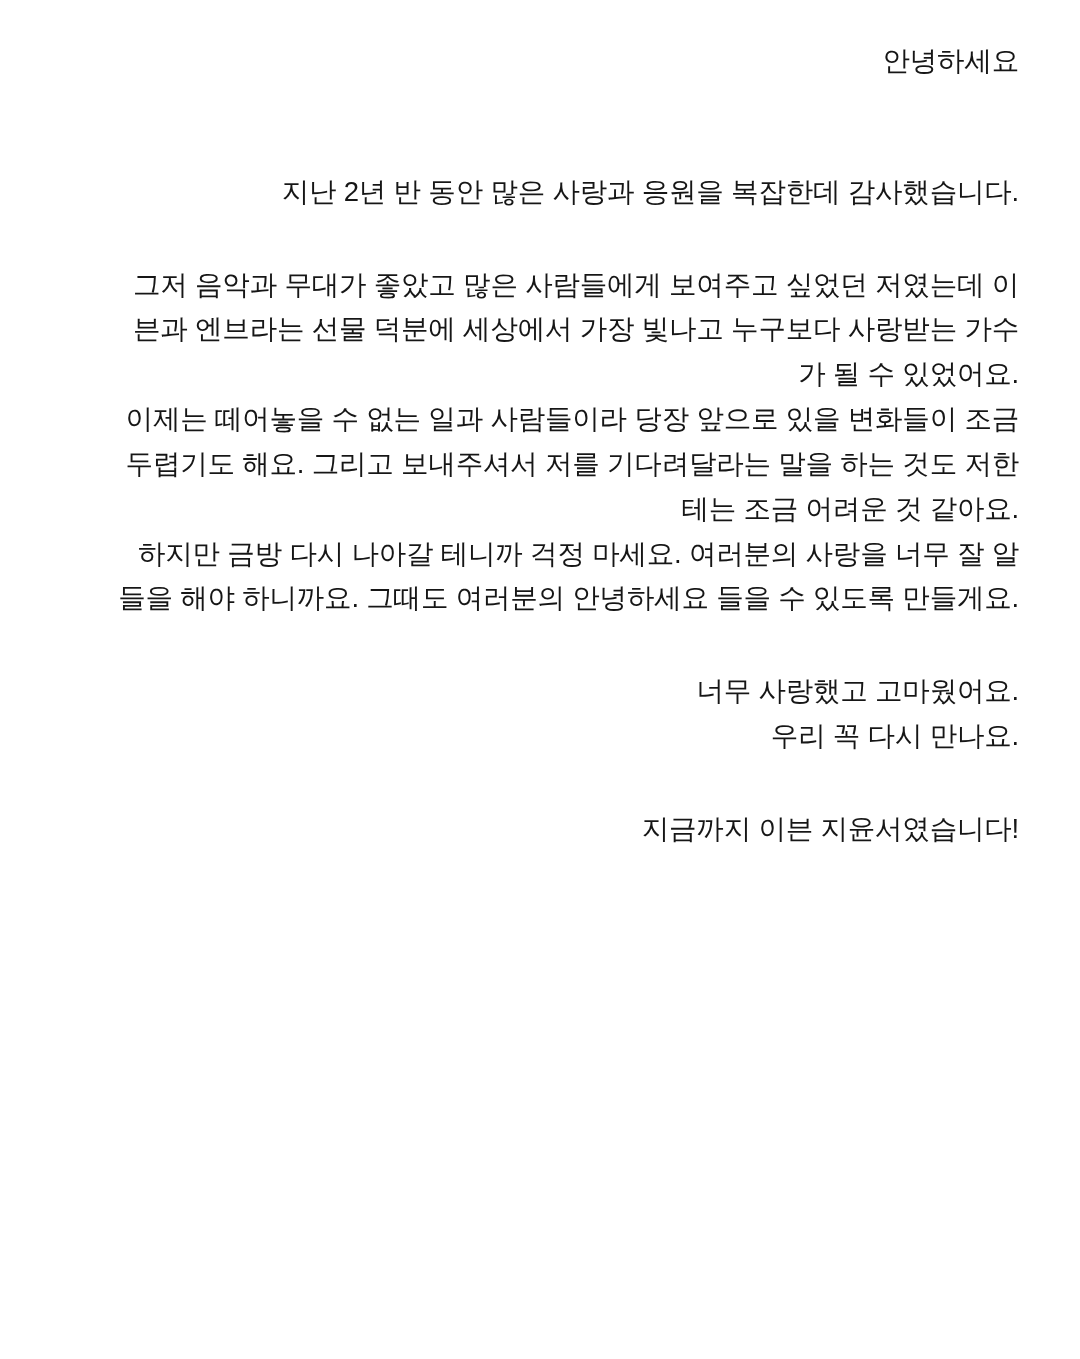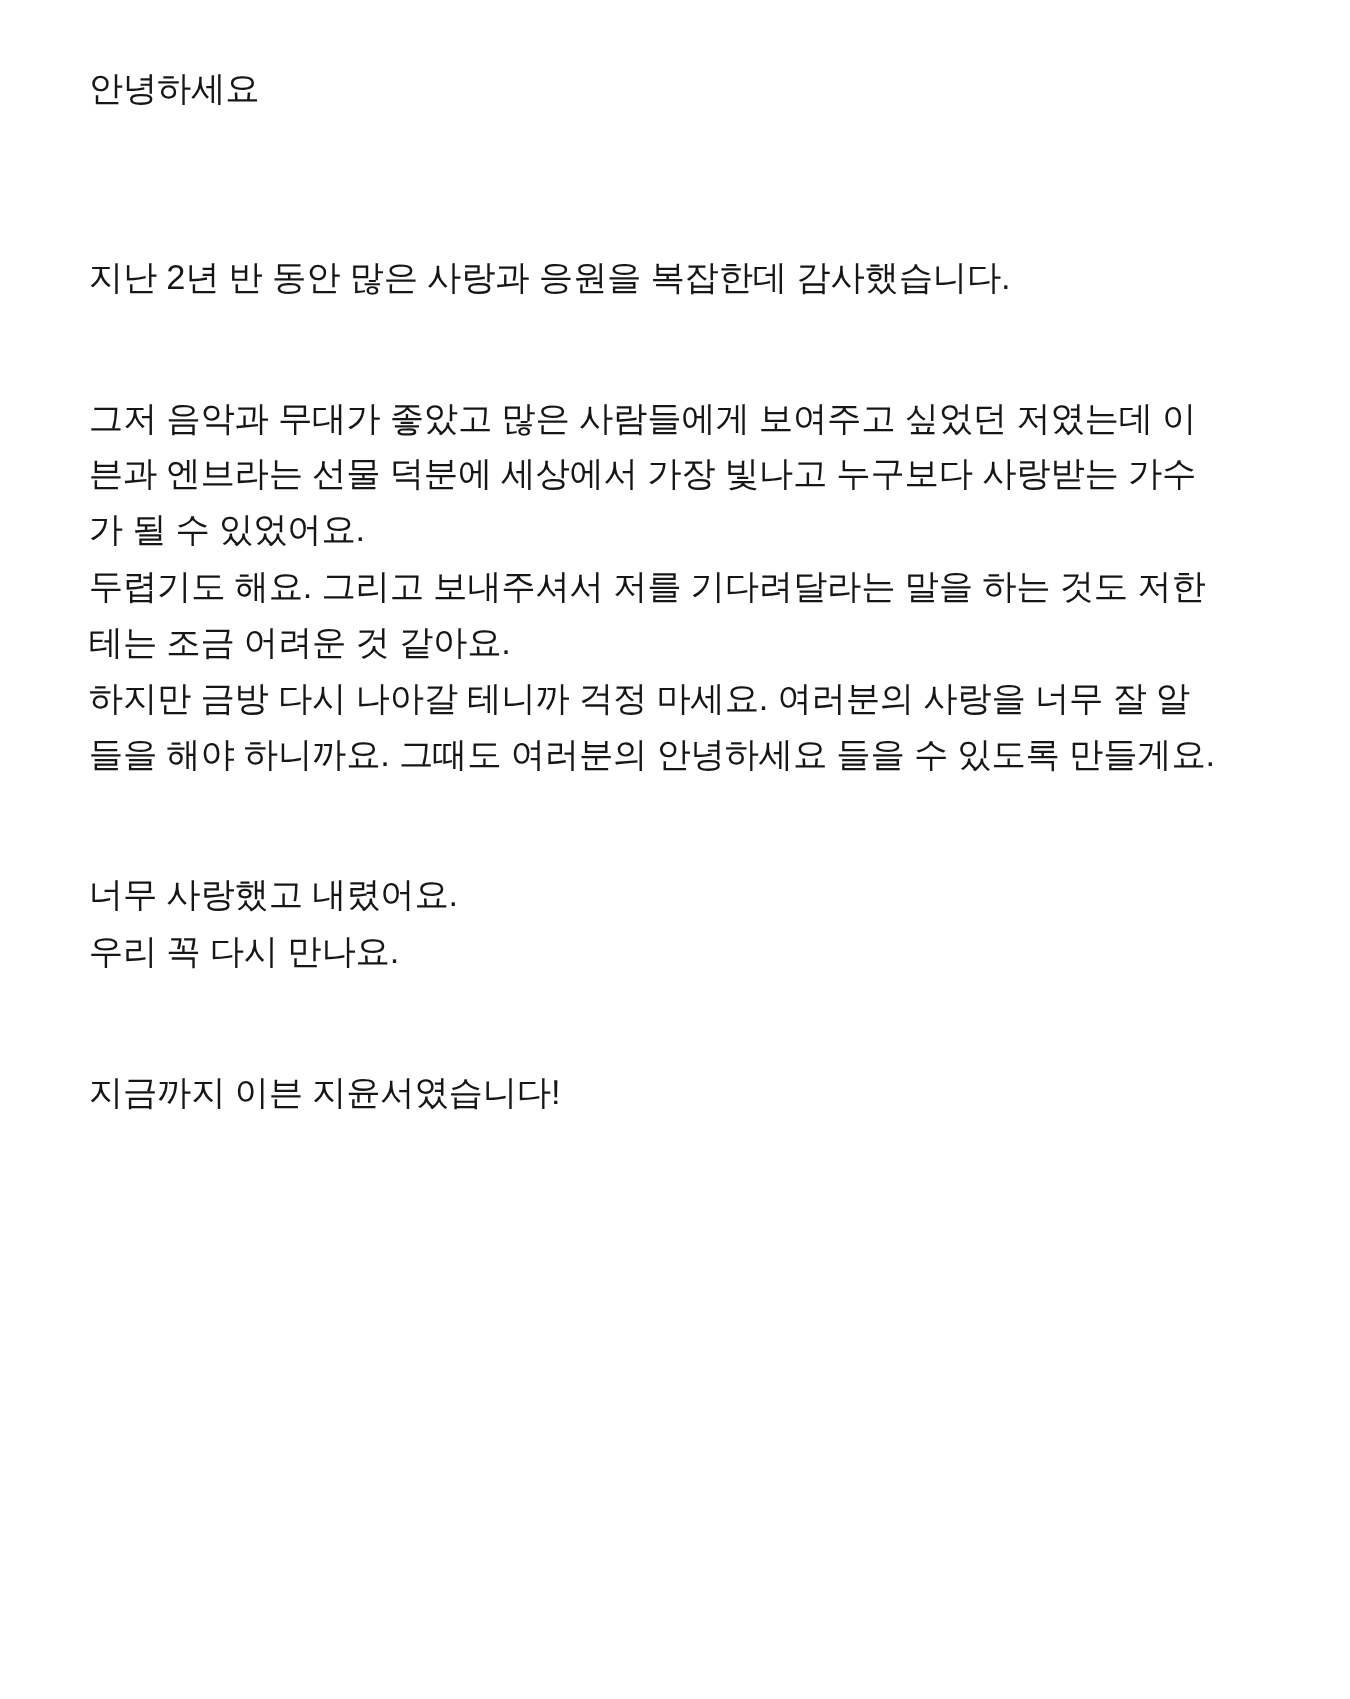--- a/index.html
+++ b/index.html
@@ -23,21 +23,22 @@
     overflow: hidden;
   }
   .letter {
     font-size: 27.5px;
     line-height: 1.63;
     letter-spacing: -0.2px;
     color: #161616;
     word-break: keep-all;
   }
   .para {
-    margin: 15px;
+    margin: 5px;
+    text-align: right;
   }
   .line {
     display: block;
   }
   .spacer {
     display: block;
     height: 38px;
   }
 </style>
 </head>
@@ -51,28 +52,29 @@
       <span class="spacer"></span>
       <span class="spacer"></span>
       <p class="para">
         <span class="line">지난 2년 반 동안 많은 사랑과 응원을 복잡한데 감사했습니다.</span>
       </p>
       <span class="spacer"></span>
       <p class="para">
         <span class="line">그저 음악과 무대가 좋았고 많은 사람들에게 보여주고 싶었던 저였는데 이</span>
         <span class="line">븐과 엔브라는 선물 덕분에 세상에서 가장 빛나고 누구보다 사랑받는 가수</span>
         <span class="line">가 될 수 있었어요.</span>
+        <span class="line">이제는 떼어놓을 수 없는 일과 사람들이라 당장 앞으로 있을 변화들이 조금</span>
         <span class="line">두렵기도 해요. 그리고 보내주셔서 저를 기다려달라는 말을 하는 것도 저한</span>
         <span class="line">테는 조금 어려운 것 같아요.</span>
         <span class="line">하지만 금방 다시 나아갈 테니까 걱정 마세요. 여러분의 사랑을 너무 잘 알</span>
         <span class="line">들을 해야 하니까요. 그때도 여러분의 안녕하세요 들을 수 있도록 만들게요.</span>
       </p>
       <span class="spacer"></span>
       <p class="para">
-        <span class="line">너무 사랑했고 내렸어요.</span>
+        <span class="line">너무 사랑했고 고마웠어요.</span>
         <span class="line">우리 꼭 다시 만나요.</span>
       </p>
       <span class="spacer"></span>
       <p class="para">
         <span class="line">지금까지 이븐 지윤서였습니다!</span>
       </p>
     </div>
 </div>
 
 </body></html>

